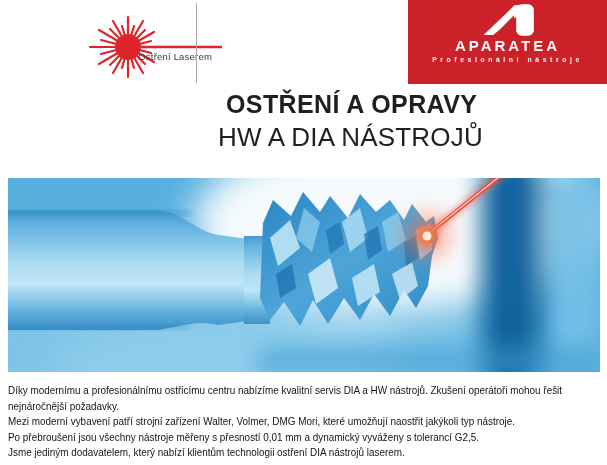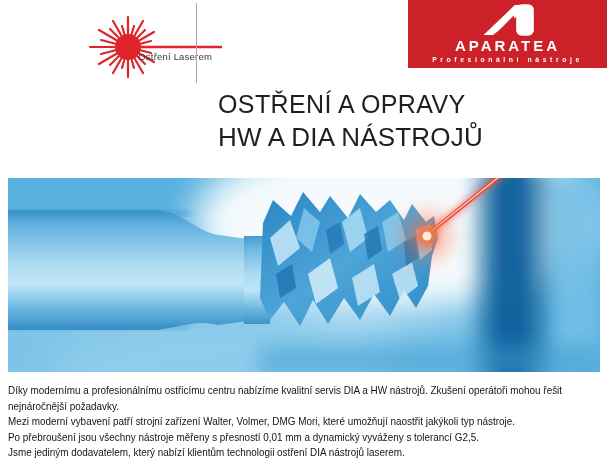--- a/index.html
+++ b/index.html
@@ -6,30 +6,30 @@
   html,body { width:607px; height:465px; background:#ffffff; font-family:"Liberation Sans", sans-serif; overflow:hidden; }
   .page { position:relative; width:607px; height:465px; background:#ffffff; }
 
   
   .left-logo { position:absolute; left:40px; top:0; width:160px; height:85px; }
   .left-logo svg { position:absolute; left:0; top:0; }
   .left-logo-caption { position:absolute; left:68px; top:51px; width:104px; text-align:right;
       font-size:9.5px; color:#3a3a3a; letter-spacing:.2px; }
   .header-divider { position:absolute; left:196px; top:3px; width:1px; height:80px; background:#a9a9a9; }
 
-  .brand-box { position:absolute; left:408px; top:0; width:199px; height:68px; background:#cc2128; }
+  .brand-box { position:absolute; left:408px; top:0; width:199px; height:84px; background:#cc2128; }
   .brand-icon { position:absolute; left:62px; top:3px; }
   .brand-name { position:absolute; left:0; top:37px; width:199px; text-align:center;
       color:#ffffff; font-weight:bold; font-size:15px; letter-spacing:3px; }
   .brand-tagline { position:absolute; left:0; top:56px; width:199px; text-align:center;
       color:#ffffff; font-size:6.8px; font-weight:bold; letter-spacing:3.6px; white-space:nowrap; }
 
   
   .headline { position:absolute; left:218px; top:88px; color:#1f1f1f; }
-  .headline-line1 { font-size:25px; font-weight:400; letter-spacing:.4px; line-height:32px; }
+  .headline-line1 { font-size:25px; font-weight:700; letter-spacing:.4px; line-height:32px;margin-left:8px; }
   .headline-line2 { font-size:26px; font-weight:400; letter-spacing:.2px; line-height:34px; }
 
   
   .hero { position:absolute; left:8px; top:178px; width:592px; height:194px; overflow:hidden; }
   .hero svg { display:block; }
 
   
   .body-text { position:absolute; left:8px; top:383px; width:640px;
       font-size:11px; line-height:15.5px; color:#141414;
       transform:scaleX(.9); transform-origin:left top; white-space:nowrap; }

